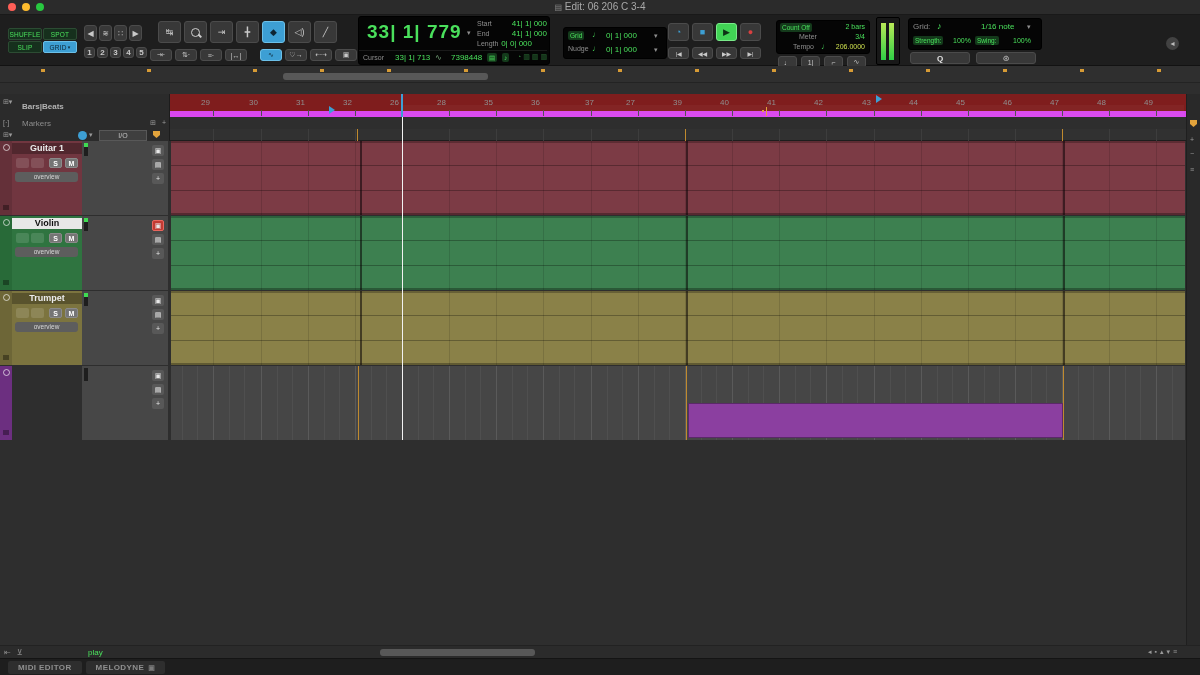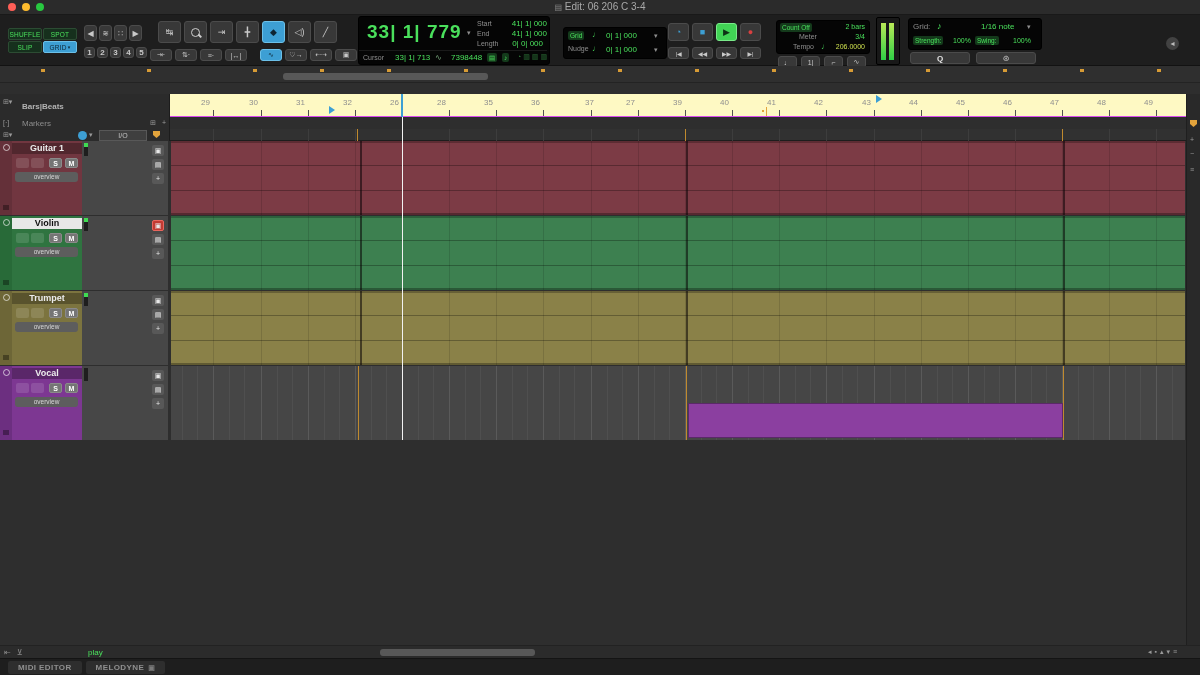--- a/index.html
+++ b/index.html
@@ -129,21 +129,21 @@
           <div style="position: absolute; left: 0px; top: 0px; width: 70px; height: 10px;">
             <span class="lbl" style="position: absolute; left: 0px; top: 1px; font-size: 7px;">Start</span>
             <span class="g" style="position: absolute; right: 0px; top: 0px; font-size: 8px;">41| 1| 000</span>
           </div>
           <div style="position: absolute; left: 0px; top: 10px; width: 70px; height: 10px;">
             <span class="lbl" style="position: absolute; left: 0px; top: 1px; font-size: 7px;">End</span>
             <span class="g" style="position: absolute; right: 0px; top: 0px; font-size: 8px;">41| 1| 000</span>
           </div>
           <div style="position: absolute; left: 0px; top: 20px; width: 70px; height: 10px;">
             <span class="lbl" style="position: absolute; left: 0px; top: 1px; font-size: 7px;">Length</span>
-            <span class="g" style="position: absolute; right: 4px; top: 0px; font-size: 8px;">0| 0| 000</span>
+            <span class="g" style="position: absolute; right: 15px; top: 0px; font-size: 8px;">0| 0| 000</span>
           </div>
         </div>
       <div class="abs" style="left:0;top:33px;width:188px;height:13px;border-top:1px solid #1a1a1a;">
         <span class="abs lbl" style="left:4px;top:3px;font-size:7px;">Cursor</span>
         <span class="abs g" style="left:36px;top:2px;font-size:8px;">33| 1| 713</span>
         <span class="abs" style="left:76px;top:2px;font-size:8px;color:#79a87e;">∿</span>
         <span class="abs g" style="left:92px;top:2px;font-size:8px;">7398448</span>
         <span class="abs chip" style="left:128px;top:2px;">▤</span>
         <span class="abs chip" style="left:143px;top:2px;">♪</span>
         <span class="abs" style="left:158px;top:2px;font-size:7px;color:#2f7a3a;letter-spacing:2px;">◔▥▥▥</span>
@@ -232,21 +232,21 @@
       <div class="abs udot" style="left: 926px;"></div>
       <div class="abs udot" style="left: 1003px;"></div>
       <div class="abs udot" style="left: 1080px;"></div>
       <div class="abs udot" style="left: 1157px;"></div>
     </div>
 
   <div class="abs hdrleft" style="top:94px;height:23px;">
     <span class="abs miniicon" style="left:3px;top:4px;">⊞▾</span>
     <span class="abs rlabel" style="left:22px;top:8px;">Bars|Beats</span>
   </div>
-  <div class="abs ruler" id="bars-ruler" style="top:94px;height:23px;background:#fef9c3;border-bottom:1px solid #d946ef;">
+  <div class="abs ruler" id="bars-ruler" style="top:94px;height:23px;background:#7f1d1d;border-bottom:6px solid #d946ef;">
       <span class="abs barnum" style="left: 4px;">29</span>
       <div class="abs bartick" style="left: 43px;"></div>
       <span class="abs barnum" style="left: 52px;">30</span>
       <div class="abs bartick" style="left: 91px;"></div>
       <span class="abs barnum" style="left: 99px;">31</span>
       <div class="abs bartick" style="left: 138px;"></div>
       <span class="abs barnum" style="left: 146px;">32</span>
       <div class="abs bartick" style="left: 185px;"></div>
       <span class="abs barnum" style="left: 193px;">26</span>
       <div class="abs bartick" style="left: 232px;"></div>
@@ -480,28 +480,20 @@
           <div class="vbar" style="position: absolute; left: 985px; height: 74px;"></div>
           <div class="bound" style="position: absolute; left: 189px; height: 74px;"></div>
           <div class="bound" style="position: absolute; left: 515px; height: 74px;"></div>
           <div class="bound" style="position: absolute; left: 892px; height: 74px;"></div>
         </div>
       </div>
       <div class="abs" style="left: 0px; top: 366px; width: 1186px; height: 74px;">
         <div class="abs" style="left: 0px; top: 0px; width: 12px; height: 74px; background: rgb(108, 47, 128);">
           <span style="position: absolute; left: 3px; top: 3px; width: 5px; height: 5px; border: 1px solid rgba(255, 255, 255, 0.65); border-radius: 50%;"></span>
           <span style="position: absolute; left: 3px; top: 64px; width: 6px; height: 5px; background: rgba(0, 0, 0, 0.35);"></span>
-        </div>
-        <div class="abs" style="left: 12px; top: 0px; width: 70px; height: 74px; background: rgb(125, 55, 146);">
-          <div class="t-name" style="position: absolute; left: 0px; top: 2px; width: 70px; height: 11px;">Vocal</div>
-          <div class="fade" style="position: absolute; left: 4px; top: 17px;"></div>
-          <div class="fade" style="position: absolute; left: 19px; top: 17px;"></div>
-          <div class="smbtn" style="position: absolute; left: 37px; top: 17px;">S</div>
-          <div class="smbtn" style="position: absolute; left: 53px; top: 17px;">M</div>
-          <div class="ovbtn" style="position: absolute; left: 3px; top: 31px; width: 63px; height: 10px;">overview</div>
         </div>
         <div class="abs" style="left: 82px; top: 0px; width: 86px; height: 74px; background: rgb(71, 71, 71);">
           <div style="position: absolute; left: 2px; top: 2px; width: 4px; height: 13px; background: rgb(30, 30, 30);"></div>
         </div>
         <div class="tico" style="position: absolute; left: 152px; top: 4px;">▣</div>
         <div class="tico" style="position: absolute; left: 152px; top: 18px;">▤</div>
         <div class="tico" style="position: absolute; left: 152px; top: 32px;">+</div>
         <div class="abs" style="left: 171px; top: 0px; width: 1014px; height: 74px; background: rgb(70, 70, 70);">
           <div style="position: absolute; left: 11px; top: 0px; width: 1px; height: 74px; background: rgb(79, 79, 79);"></div>
           <div style="position: absolute; left: 26px; top: 0px; width: 1px; height: 74px; background: rgb(79, 79, 79);"></div>

